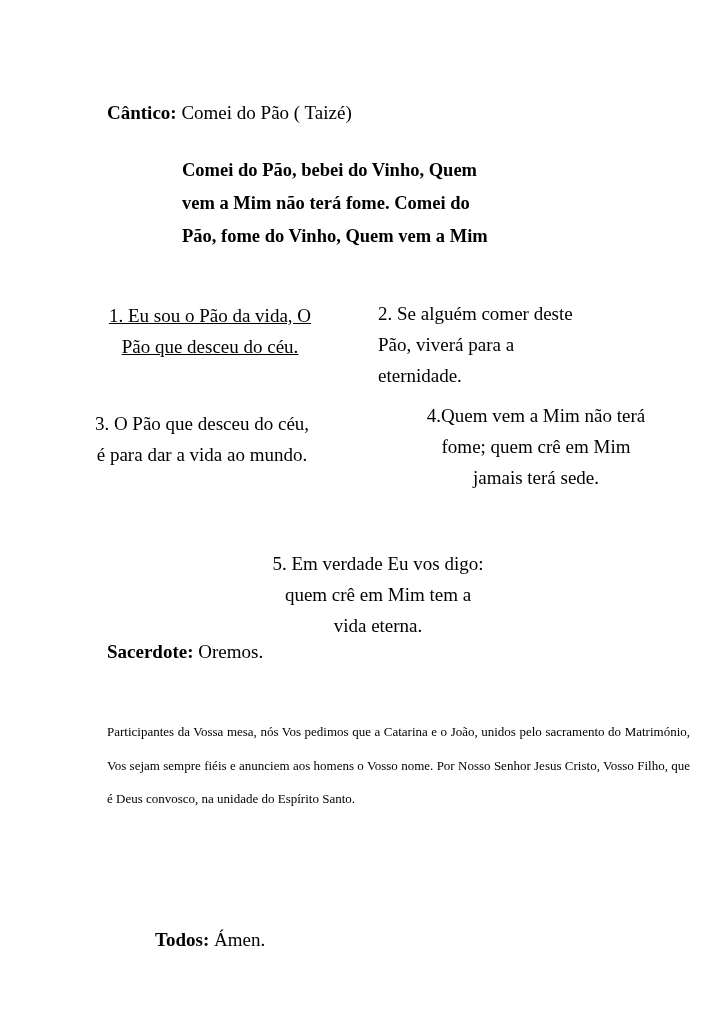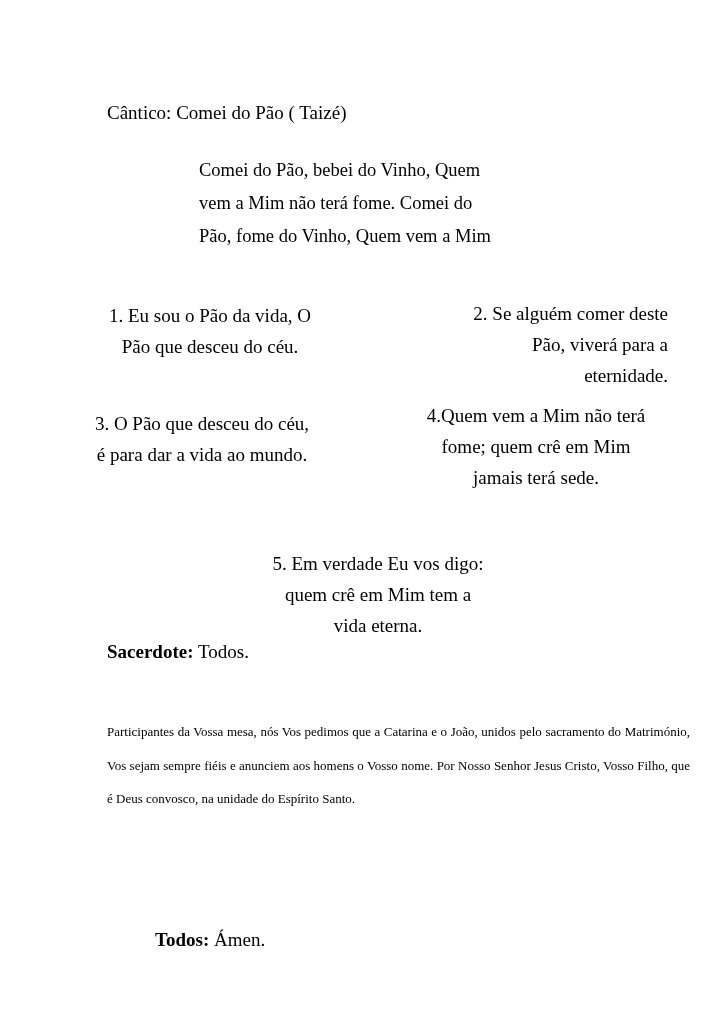--- a/index.html
+++ b/index.html
@@ -30,34 +30,34 @@
   
   .cantico-line {
     position: absolute;
     left: 107px;
     top: 100px;
     font-size: 19px;
     line-height: 26px;
     white-space: nowrap;
   }
   .cantico-line .lbl {
-    font-weight: normal;
+    font-weight: bold;
   }
   .cantico-line .val {
     font-weight: normal;
   }
 
   
   .refrain {
     position: absolute;
-    left: 199px;
+    left: 182px;
     top: 154px;
     width: 400px;
     font-size: 18.5px;
-    font-weight: normal;
+    font-weight: bold;
     line-height: 33px;
     text-align: left;
   }
   .refrain .rline {
     display: block;
     white-space: nowrap;
   }
 
   
   .verse {
@@ -68,26 +68,27 @@
   .verse .vline {
     display: block;
     white-space: nowrap;
   }
 
   .verse-1 {
     left: 60px;
     top: 300px;
     width: 300px;
     text-align: center;
+    text-decoration: underline;
   }
   .verse-2 {
     left: 378px;
     top: 298px;
     width: 290px;
-    text-align: right;
+    text-align: left;
   }
   .verse-3 {
     left: 52px;
     top: 408px;
     width: 300px;
     text-align: center;
   }
   .verse-4 {
     left: 386px;
     top: 400px;
@@ -178,21 +179,21 @@
   </div>
 
   <div class="verse verse-5">
     <span class="vline">5. Em verdade Eu vos digo:</span>
     <span class="vline">quem crê em Mim tem a</span>
     <span class="vline">vida eterna.</span>
   </div>
 
   <div class="sacerdote-line">
     <span class="lbl">Sacerdote:</span>
-    <span class="val">Todos.</span>
+    <span class="val">Oremos.</span>
   </div>
 
   <p class="prayer">Participantes da Vossa mesa, nós Vos pedimos que a Catarina e o João, unidos pelo sacramento do Matrimónio, Vos sejam sempre fiéis e anunciem aos homens o Vosso nome. Por Nosso Senhor Jesus Cristo, Vosso Filho, que é Deus convosco, na unidade do Espírito Santo.</p>
 
   <div class="todos-line">
     <span class="lbl">Todos:</span>
     <span class="val">Ámen.</span>
   </div>
 
 </div>

